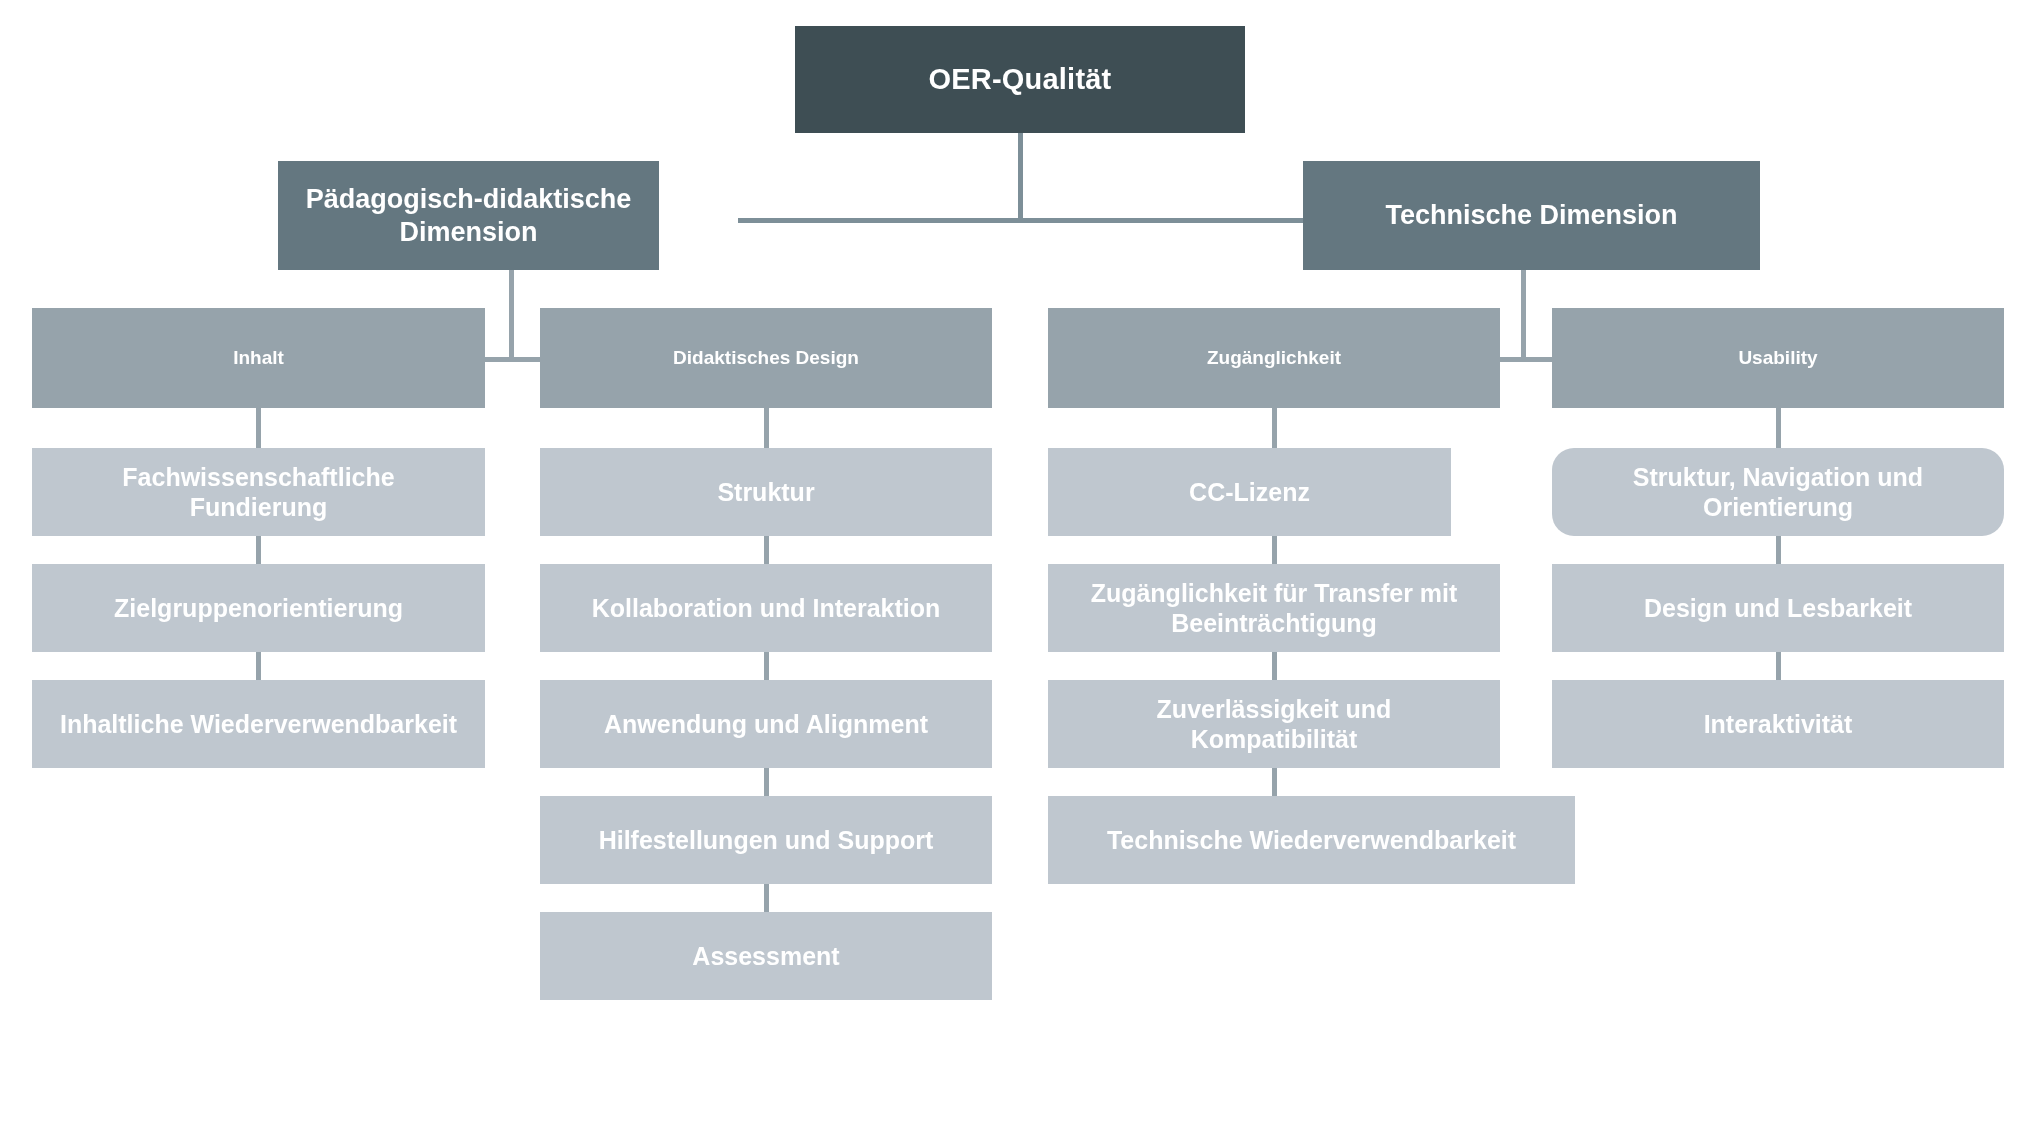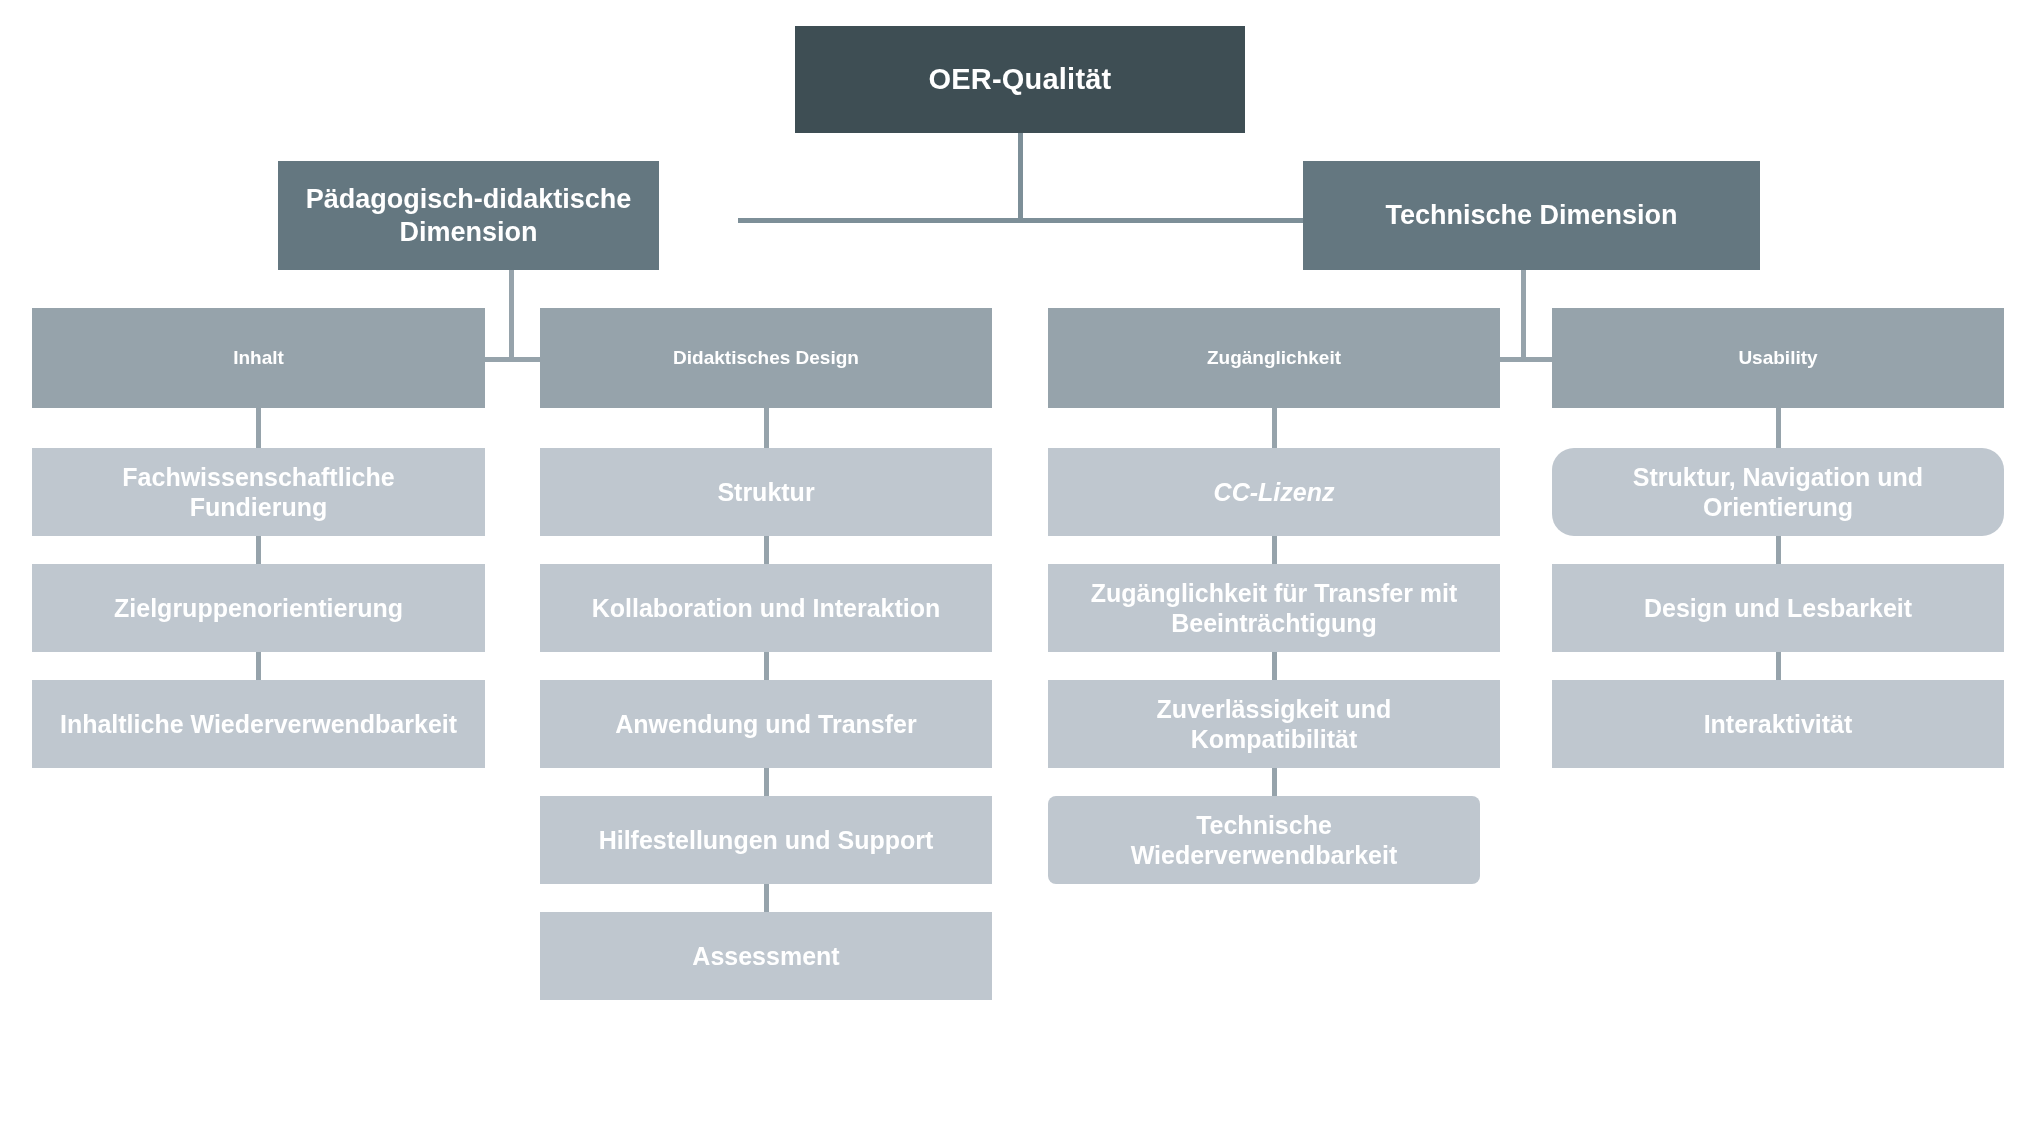--- a/index.html
+++ b/index.html
@@ -74,26 +74,26 @@
   <div class="node node-cat" style="left:540px;top:308px;width:452px;height:100px;">Didaktisches Design</div>
   <div class="node node-cat" style="left:1048px;top:308px;width:452px;height:100px;">Zugänglichkeit</div>
   <div class="node node-cat" style="left:1552px;top:308px;width:452px;height:100px;">Usability</div>
 
   <div class="node node-leaf" style="left:32px;top:448px;width:453px;height:88px;">Fachwissenschaftliche Fundierung</div>
   <div class="node node-leaf" style="left:32px;top:564px;width:453px;height:88px;">Zielgruppenorientierung</div>
   <div class="node node-leaf" style="left:32px;top:680px;width:453px;height:88px;">Inhaltliche Wiederverwendbarkeit</div>
 
   <div class="node node-leaf" style="left:540px;top:448px;width:452px;height:88px;">Struktur</div>
   <div class="node node-leaf" style="left:540px;top:564px;width:452px;height:88px;">Kollaboration und Interaktion</div>
-  <div class="node node-leaf" style="left:540px;top:680px;width:452px;height:88px;">Anwendung und Transfer</div>
+  <div class="node node-leaf" style="left:540px;top:680px;width:452px;height:88px;">Anwendung und Alignment</div>
   <div class="node node-leaf" style="left:540px;top:796px;width:452px;height:88px;">Hilfestellungen und Support</div>
   <div class="node node-leaf" style="left:540px;top:912px;width:452px;height:88px;">Assessment</div>
 
-  <div class="node node-leaf" style="left:1048px;top:448px;width:452px;height:88px;font-style:italic;">CC-Lizenz</div>
+  <div class="node node-leaf" style="left:1048px;top:448px;width:403px;height:88px;">CC-Lizenz</div>
   <div class="node node-leaf" style="left:1048px;top:564px;width:452px;height:88px;">Zugänglichkeit für Transfer mit Beeinträchtigung</div>
   <div class="node node-leaf" style="left:1048px;top:680px;width:452px;height:88px;">Zuverlässigkeit und Kompatibilität</div>
-  <div class="node node-leaf" style="left:1048px;top:796px;width:432px;height:88px;border-radius:8px;">Technische Wiederverwendbarkeit</div>
+  <div class="node node-leaf" style="left:1048px;top:796px;width:527px;height:88px;">Technische Wiederverwendbarkeit</div>
 
   <div class="node node-leaf" style="left:1552px;top:448px;width:452px;height:88px;border-radius:22px;">Struktur, Navigation und Orientierung</div>
   <div class="node node-leaf" style="left:1552px;top:564px;width:452px;height:88px;">Design und Lesbarkeit</div>
   <div class="node node-leaf" style="left:1552px;top:680px;width:452px;height:88px;">Interaktivität</div>
 
 </div>
 
 </body></html>

